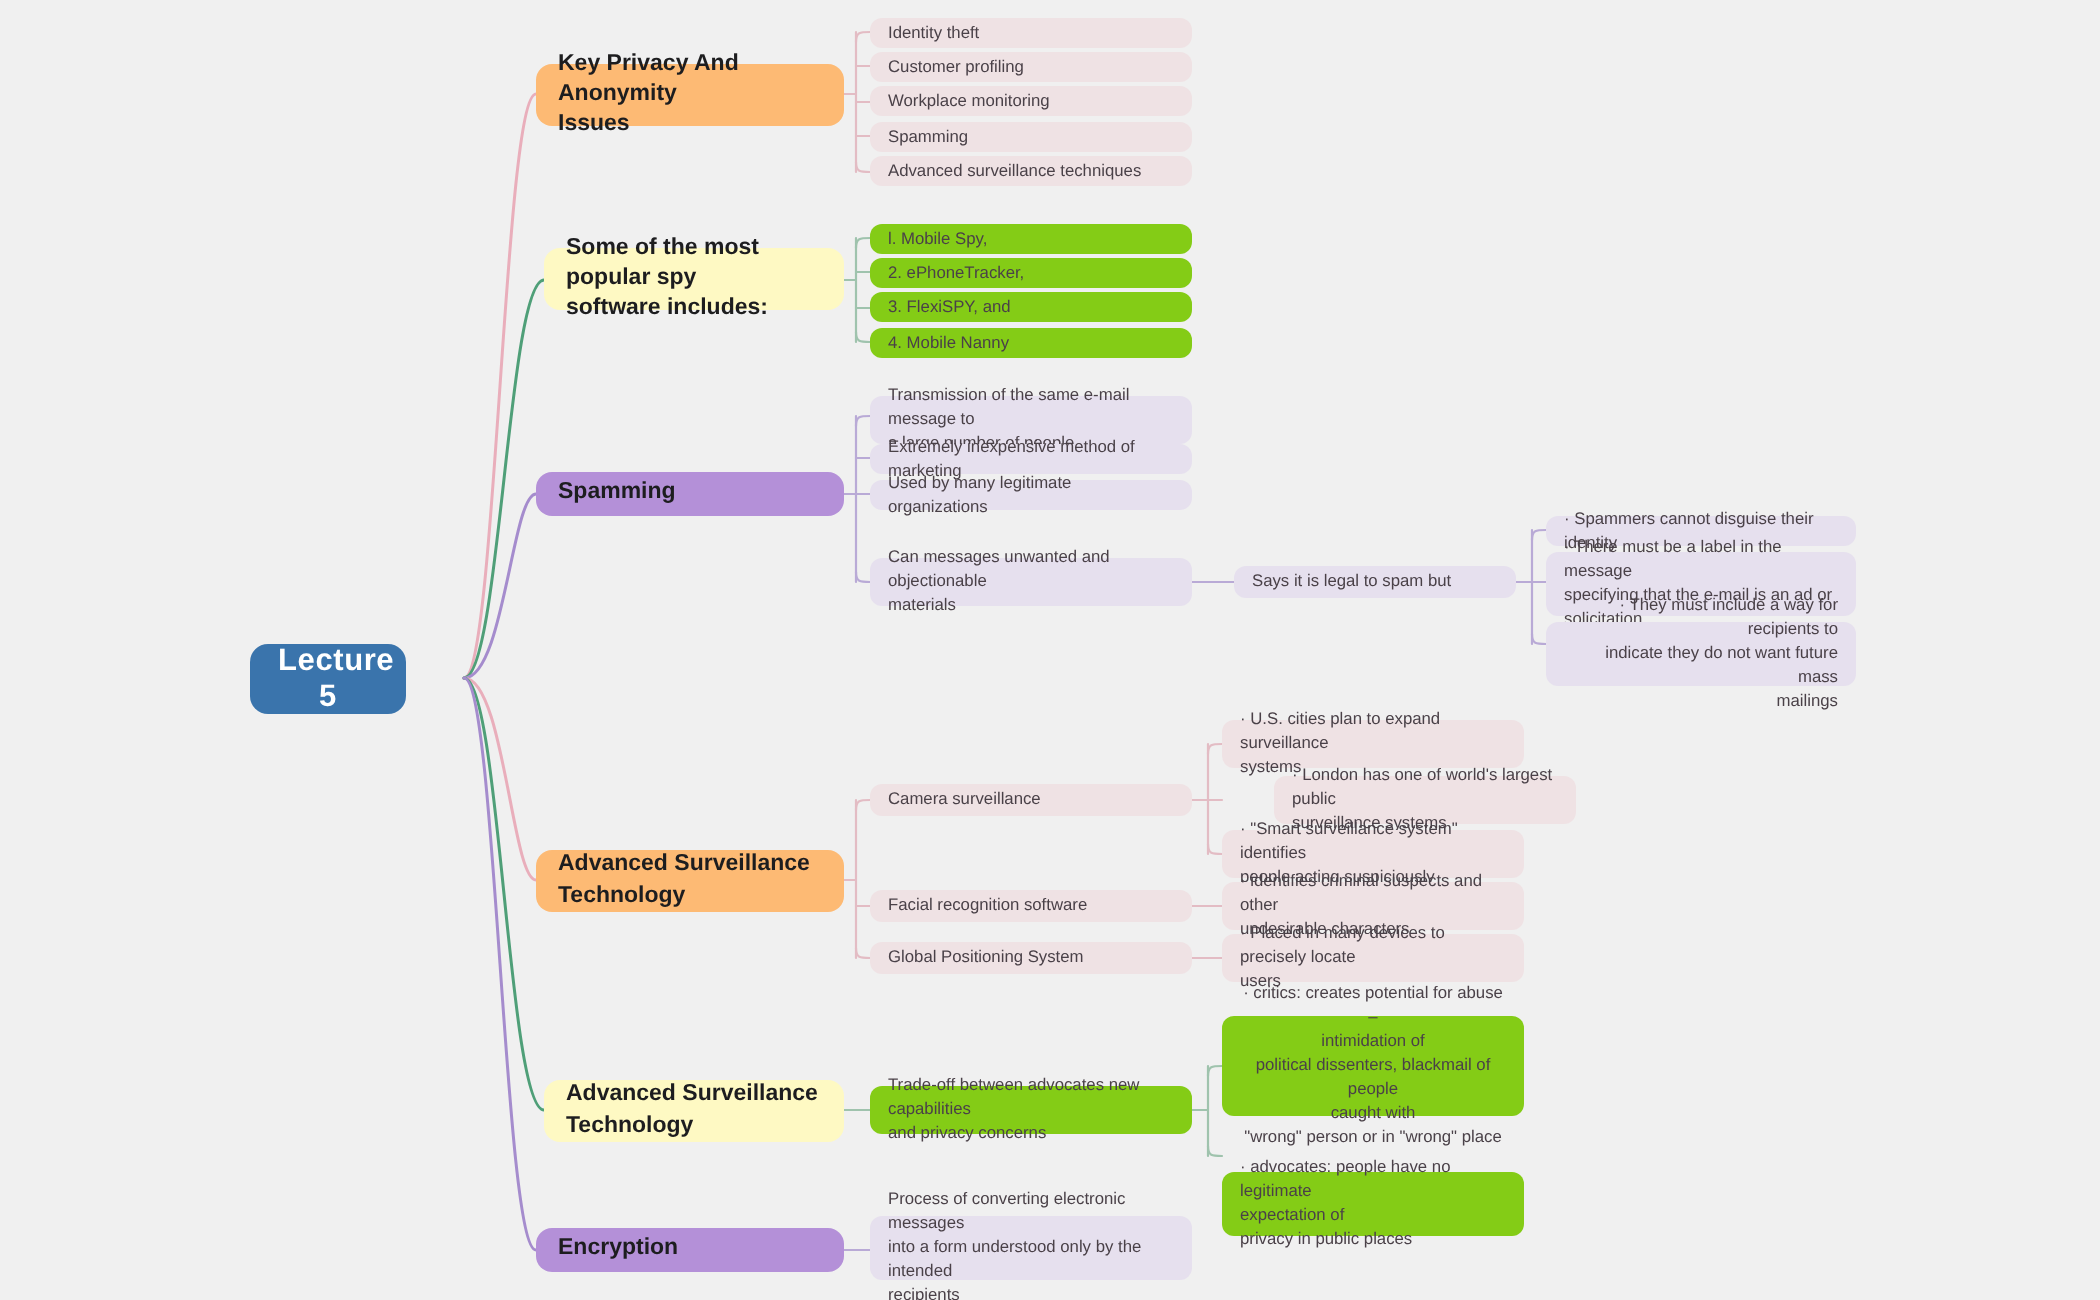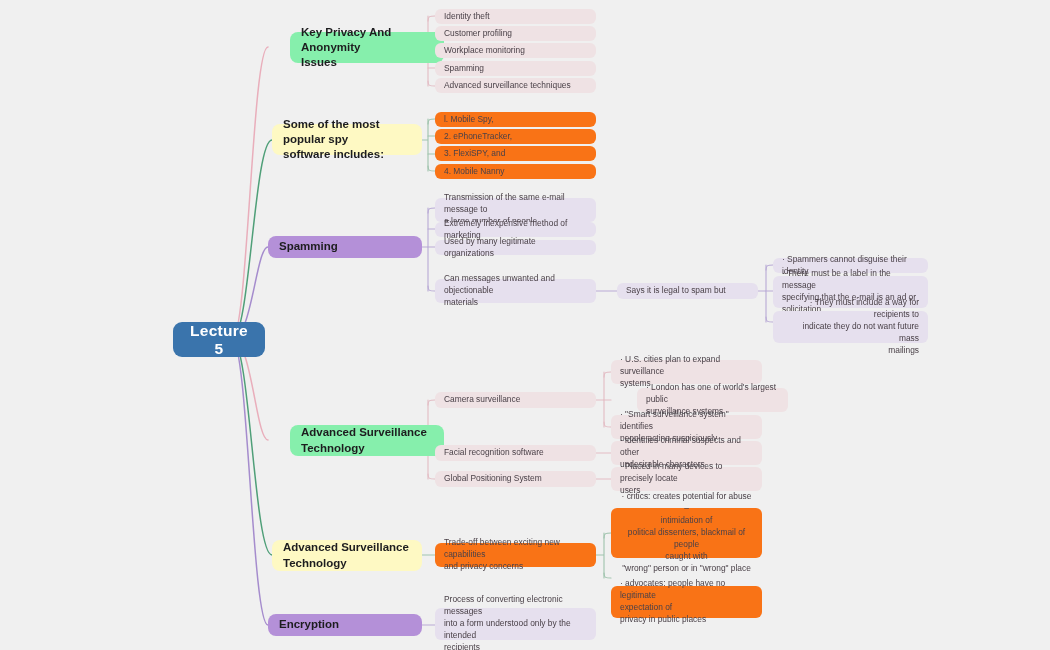--- a/index.html
+++ b/index.html
@@ -60,36 +60,36 @@
   .lvl1 {
     padding: 7px 11px;
     border-radius: 8px;
   }
   .lvl1 .txt {
     font-size: 11.5px;
     font-weight: bold;
     color: #1d1d1f;
     line-height: 1.33;
   }
-  .lvl1.pink  { background: #86efac; margin-left: 22px; }
+  .lvl1.pink  { background: #fdba74; }
   .lvl1.green { background: #fef9c3; }
   .lvl1.purp  { background: #b490d8; }
 
   
   .leaf {
     padding: 5px 9px;
     border-radius: 6px;
   }
   .leaf .txt {
     font-size: 8.4px;
     color: #4a4148;
     line-height: 1.42;
   }
   .leaf.pink  { background: #efe2e4; }
-  .leaf.green { background: #f97316; }
+  .leaf.green { background: #84cc16; }
   .leaf.purp  { background: #e6e0ee; }
 </style>
 </head>
 <body>
 
 <div id="canvas">
 
   <svg id="edges" viewBox="0 0 1050 650" xmlns="http://www.w3.org/2000/svg">
     <g fill="none" stroke-width="1.5" stroke-linecap="round">
 
@@ -146,21 +146,21 @@
       <path d="M422,555 L435,555" stroke="#9fc3ad"></path>
 
       <path d="M596,555 L604,555 M604,533 L604,578" stroke="#9fc3ad"></path>
       <path d="M604,538 C604,533 606,533 611,533" stroke="#9fc3ad"></path>
       <path d="M604,573 C604,578 606,578 611,578" stroke="#9fc3ad"></path>
 
       <path d="M422,625 L435,625" stroke="#b9aad6"></path>
     </g>
   </svg>
 
-  <div class="node root" style="left:125px; top:322px; width:92px; height:35px;margin-left:48px;">
+  <div class="node root" style="left:125px; top:322px; width:78px; height:35px;">
     <span class="txt">Lecture 5</span>
   </div>
 
   <div class="node lvl1 pink" style="left:268px; top:32px; width:154px; height:31px;">
     <span class="txt">Key Privacy And Anonymity
 Issues</span>
   </div>
   <div class="node leaf pink" style="left:435px; top:9px; width:161px; height:15px;">
     <span class="txt">Identity theft</span>
   </div>
@@ -260,21 +260,21 @@
   <div class="node leaf pink" style="left:611px; top:467px; width:151px; height:24px;justify-content:center;">
     <span class="txt">· Placed in many devices to precisely locate
 users</span>
   </div>
 
   <div class="node lvl1 green" style="left:272px; top:540px; width:150px; height:31px;">
     <span class="txt">Advanced Surveillance
 Technology</span>
   </div>
   <div class="node leaf green" style="left:435px; top:543px; width:161px; height:24px;">
-    <span class="txt">Trade-off between exciting new capabilities
+    <span class="txt">Trade-off between advocates new capabilities
 and privacy concerns</span>
   </div>
   <div class="node leaf green" style="left:611px; top:508px; width:151px; height:50px;text-align:center;">
     <span class="txt">· critics: creates potential for abuse –
 intimidation of
 political dissenters, blackmail of people
 caught with
 "wrong" person or in "wrong" place</span>
   </div>
   <div class="node leaf green" style="left:611px; top:562px; width:151px; height:32px;margin-top:24px;">

